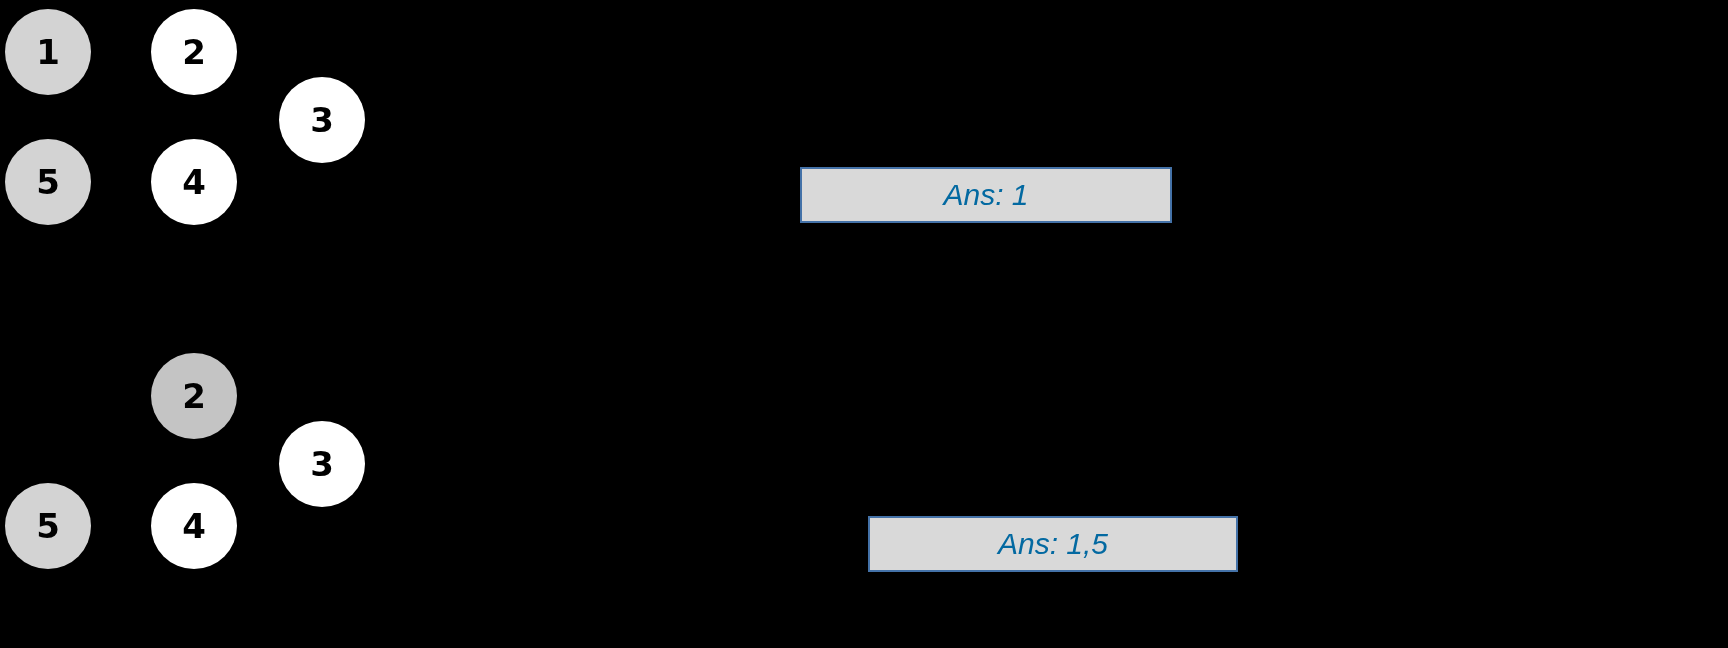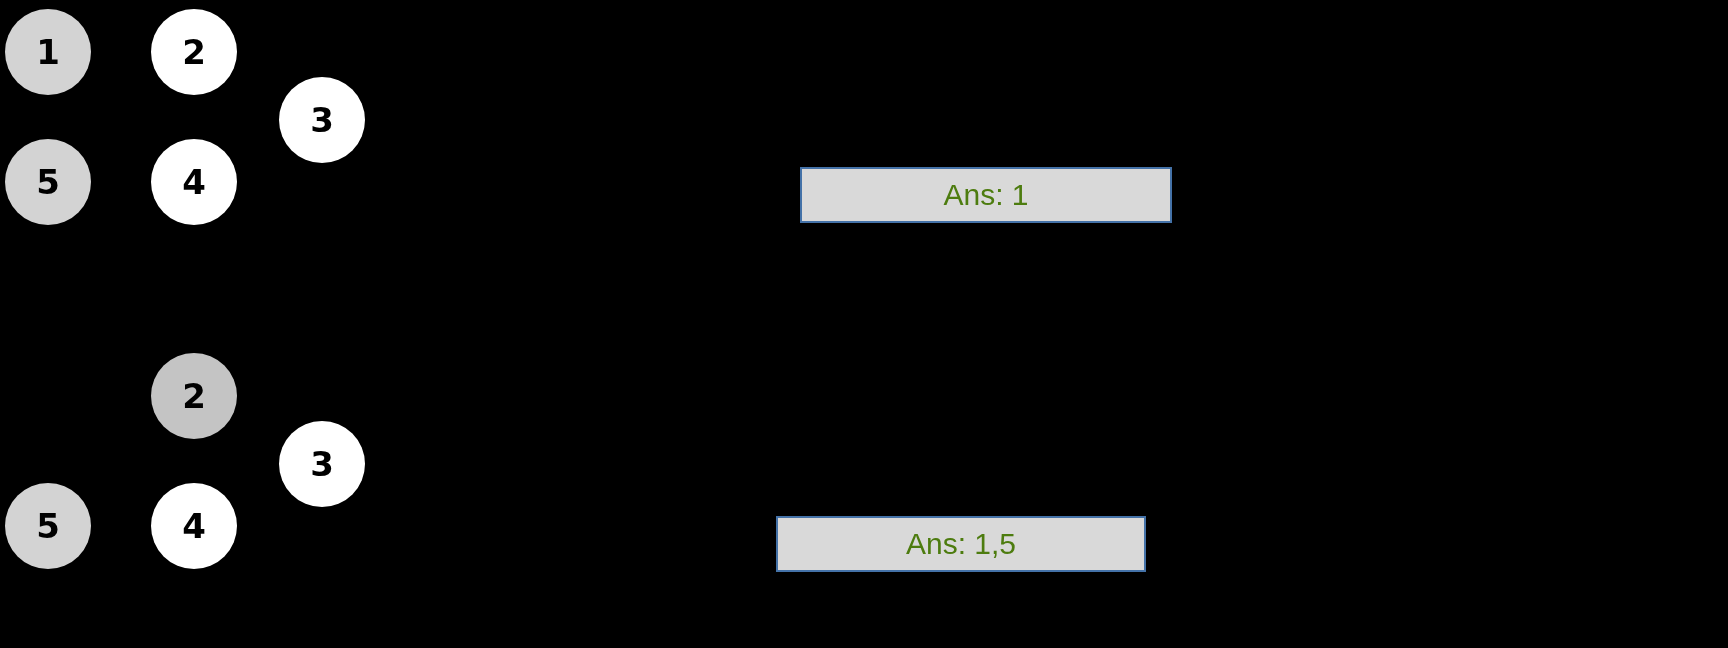--- a/index.html
+++ b/index.html
@@ -43,22 +43,23 @@
     font-weight: bold;
   }
   .answer-box {
     position: absolute;
     box-sizing: border-box;
     background: #d9d9d9;
     border: 2px solid #4472a8;
     display: flex;
     align-items: center;
     justify-content: center;
-    color: #4d7c0f;
+    color: #0369a1;
     font-family: "Liberation Sans", sans-serif;
+    font-style: italic;
   }
   .answer-text {
     display: block;
     white-space: nowrap;
   }
 </style>
 </head>
 <body>
 
 <div id="canvas">
@@ -102,17 +103,17 @@
 
     <div class="node" style="left:151px; top:143px; width:86px; height:86px; background:#ffffff; font-size:34px;">
       <span class="node-label">4</span>
     </div>
   </div>
 
   <div class="answer-box" style="left:800px; top:167px; width:372px; height:56px;">
     <span class="answer-text" style="font-size:30px;">Ans: 1</span>
   </div>
 
-  <div class="answer-box" style="left:776px; top:516px; width:370px; height:56px;">
+  <div class="answer-box" style="left:868px; top:516px; width:370px; height:56px;">
     <span class="answer-text" style="font-size:30px;">Ans: 1,5</span>
   </div>
 
 </div>
 
 </body></html>

